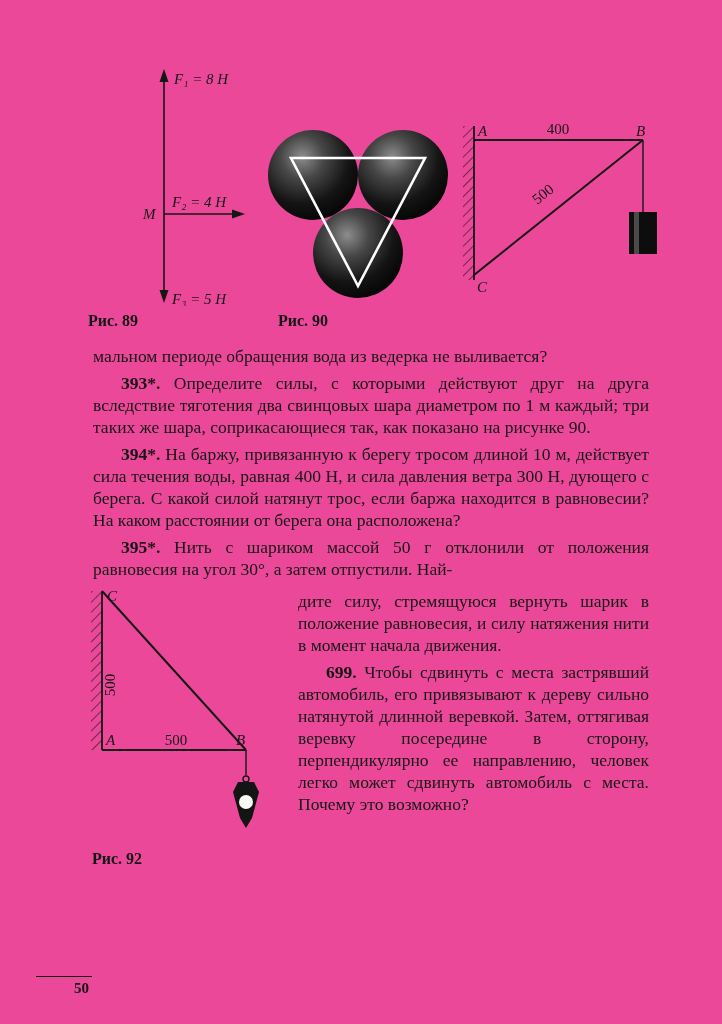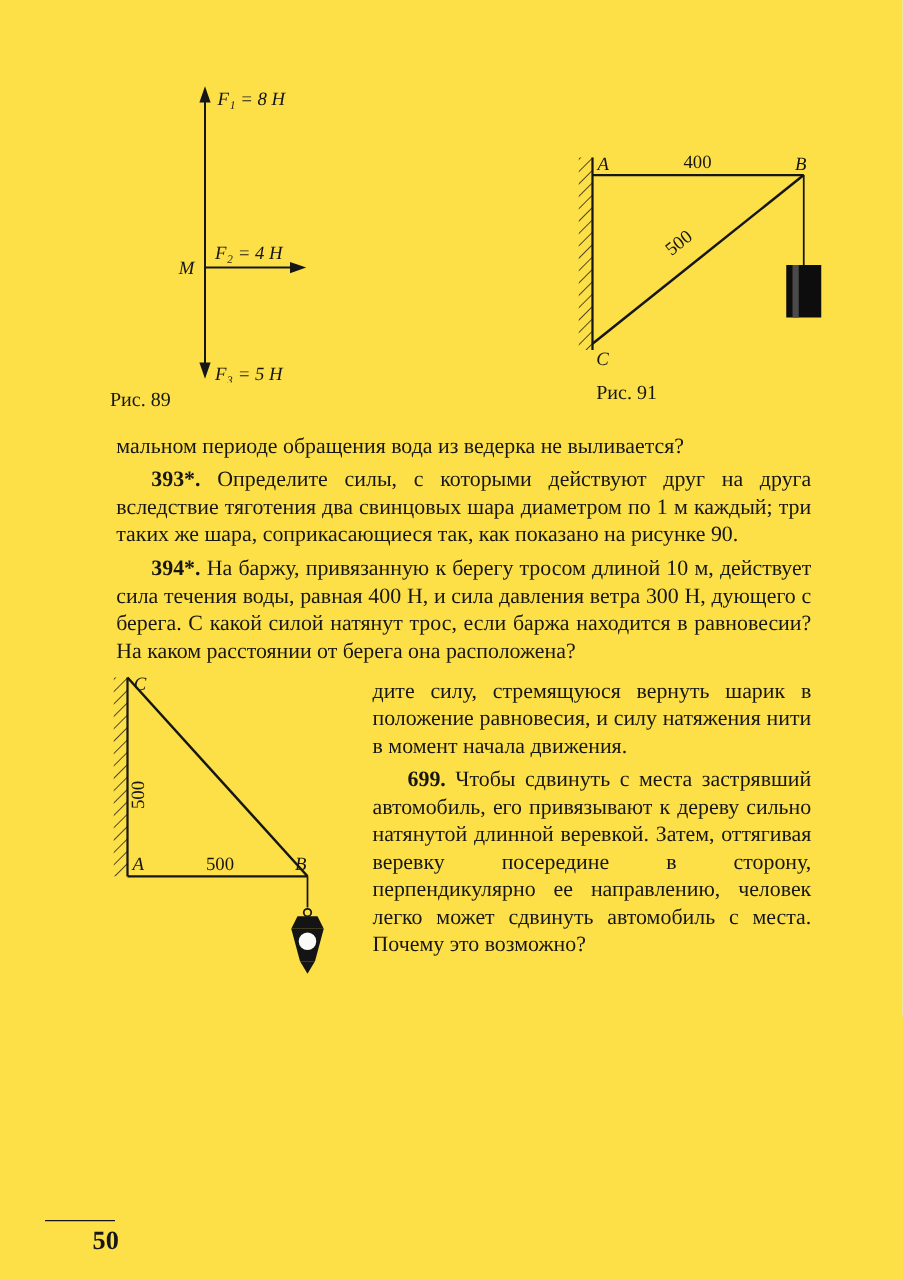--- a/index.html
+++ b/index.html
@@ -1,28 +1,28 @@
 <!DOCTYPE html>
 <html><head>
 <meta charset="utf-8">
 <style>
   html,body { margin:0; padding:0; background:#e8e8e4; }
   .page {
     position:relative;
     width:722px; height:1024px;
-    background:#fde047;
+    background:#ec4899;
     font-family:"Liberation Serif", serif;
     color:#161616;
     overflow:hidden;
     margin:0 auto;
   }
   figure { margin:0; }
   .fig-abs { position:absolute; }
   figcaption {
-    font-weight:normal;
+    font-weight:bold;
     font-size:16px;
     color:#161616;
   }
   svg { display:block; }
   svg text {
     font-family:"Liberation Serif", serif;
     font-size:15px;
     fill:#161616;
   }
   svg text.ital { font-style:italic; }
@@ -42,21 +42,21 @@
   .col-text { flex:1; min-width:0; }
   .cap89 { margin-top:6px; padding-left:2px; }
   .cap90 { margin-top:12px; padding-left:12px; }
   .cap91 { margin-top:8px; padding-left:17px; }
   .footer-rule {
     position:absolute; left:36px; top:976px; width:56px;
     border-top:1.6px solid #161616;
   }
   .page-number {
     position:absolute; left:74px; top:980px;
-    font-size:21px; font-weight:bold;
+    font-size:15px; font-weight:bold;
   }
 </style>
 </head>
 <body>
 
 <div class="page">
 
   <figure class="fig-abs" style="left:86px; top:66px;">
     <svg width="165" height="240" viewBox="0 0 165 240">
       <g>
@@ -69,20 +69,37 @@
         <polygon points="159,148 146,143.5 146,152.5" fill="#161616"></polygon>
       </g>
       <text class="ital" x="88" y="18">F₁ = 8 Н</text>
       <text class="ital" x="86" y="141">F₂ = 4 Н</text>
       <text class="ital" x="86" y="238">F₃ = 5 Н</text>
       <text class="ital" x="57" y="153">М</text>
     </svg>
     <figcaption class="cap89">Рис. 89</figcaption>
   </figure>
 
+  <figure class="fig-abs" style="left:266px; top:128px;">
+    <svg width="185" height="172" viewBox="0 0 185 172">
+      <defs>
+        <radialGradient id="sphereGrad" cx="38%" cy="30%" r="80%">
+          <stop offset="0%" stop-color="#8d8d8d"></stop>
+          <stop offset="30%" stop-color="#474747"></stop>
+          <stop offset="65%" stop-color="#141414"></stop>
+          <stop offset="100%" stop-color="#000000"></stop>
+        </radialGradient>
+      </defs>
+      <circle cx="47" cy="47" r="45" fill="url(#sphereGrad)"></circle>
+      <circle cx="137" cy="47" r="45" fill="url(#sphereGrad)"></circle>
+      <circle cx="92" cy="125" r="45" fill="url(#sphereGrad)"></circle>
+      <polygon points="25,30 159,30 92,158" fill="none" stroke="#ffffff" stroke-width="2.6"></polygon>
+    </svg>
+    <figcaption class="cap90">Рис. 90</figcaption>
+  </figure>
 
   <figure class="fig-abs" style="left:460px; top:120px;">
     <svg width="205" height="178" viewBox="0 0 205 178">
       <defs>
         <pattern id="hatch91" patternUnits="userSpaceOnUse" width="7" height="7" patternTransform="rotate(45)">
           <line x1="0" y1="0" x2="0" y2="7" stroke="#161616" stroke-width="1.2"></line>
         </pattern>
       </defs>
       <rect x="3" y="6" width="11" height="154" fill="url(#hatch91)"></rect>
       <line x1="14" y1="6" x2="14" y2="160" stroke="#161616" stroke-width="1.8"></line>
@@ -90,27 +107,27 @@
       <line x1="14" y1="155" x2="183" y2="20" stroke="#161616" stroke-width="2"></line>
       <line x1="183" y1="20" x2="183" y2="92" stroke="#161616" stroke-width="1.4"></line>
       <rect x="169" y="92" width="28" height="42" fill="#0d0d0d"></rect>
       <rect x="174" y="92" width="5" height="42" fill="#4a4a4a"></rect>
       <text class="ital" x="18" y="16">A</text>
       <text class="ital" x="176" y="16">B</text>
       <text class="ital" x="17" y="172">C</text>
       <text x="98" y="14" text-anchor="middle">400</text>
       <text transform="translate(86,78) rotate(-38.6)" text-anchor="middle">500</text>
     </svg>
-    <figcaption class="cap91">Рис. 91</figcaption>
   </figure>
 
   <div class="text-block">
     <p class="cont">мальном периоде обращения вода из ведерка не выливается?</p>
     <p><span class="num">393*.</span> <span>Определите силы, с которыми действуют друг на друга вследствие тяготения два свинцовых шара диаметром по 1 м каждый; три таких же шара, соприкасающиеся так, как показано на рисунке 90.</span></p>
     <p><span class="num">394*.</span> <span>На баржу, привязанную к берегу тросом длиной 10 м, действует сила течения воды, равная 400 Н, и сила давления ветра 300 Н, дующего с берега. С какой силой натянут трос, если баржа находится в равновесии? На каком расстоянии от берега она расположена?</span></p>
+    <p><span class="num">395*.</span> <span>Нить с шариком массой 50 г отклонили от положения равновесия на угол 30°, а затем отпустили. Най-</span></p>
 
     <div class="wrap-row">
 
       <figure class="fig92col">
         <svg width="195" height="255" viewBox="0 0 195 255">
           <defs>
             <pattern id="hatch92" patternUnits="userSpaceOnUse" width="7" height="7" patternTransform="rotate(45)">
               <line x1="0" y1="0" x2="0" y2="7" stroke="#161616" stroke-width="1.2"></line>
             </pattern>
           </defs>
@@ -125,20 +142,21 @@
             <polygon points="145,207 171,207 164,233 152,233" fill="#141414"></polygon>
             <circle cx="158" cy="217" r="7" fill="#fafaf7"></circle>
             <polygon points="152,233 164,233 158,243" fill="#141414"></polygon>
           </g>
           <text class="ital" x="19" y="16">C</text>
           <text class="ital" x="18" y="160">A</text>
           <text class="ital" x="148" y="160">B</text>
           <text transform="translate(27,100) rotate(-90)" text-anchor="middle">500</text>
           <text x="88" y="160" text-anchor="middle">500</text>
         </svg>
+        <figcaption>Рис. 92</figcaption>
       </figure>
 
       <div class="col-text">
         <p class="cont">дите силу, стремящуюся вернуть шарик в положение равновесия, и силу натяжения нити в момент начала движения.</p>
         <p><span class="num">699.</span> <span>Чтобы сдвинуть с места застрявший автомобиль, его привязывают к дереву сильно натянутой длинной веревкой. Затем, оттягивая веревку посередине в сторону, перпендикулярно ее направлению, человек легко может сдвинуть автомобиль с места. Почему это возможно?</span></p>
       </div>
     </div>
   </div>
 
   <div class="footer-rule"></div>

